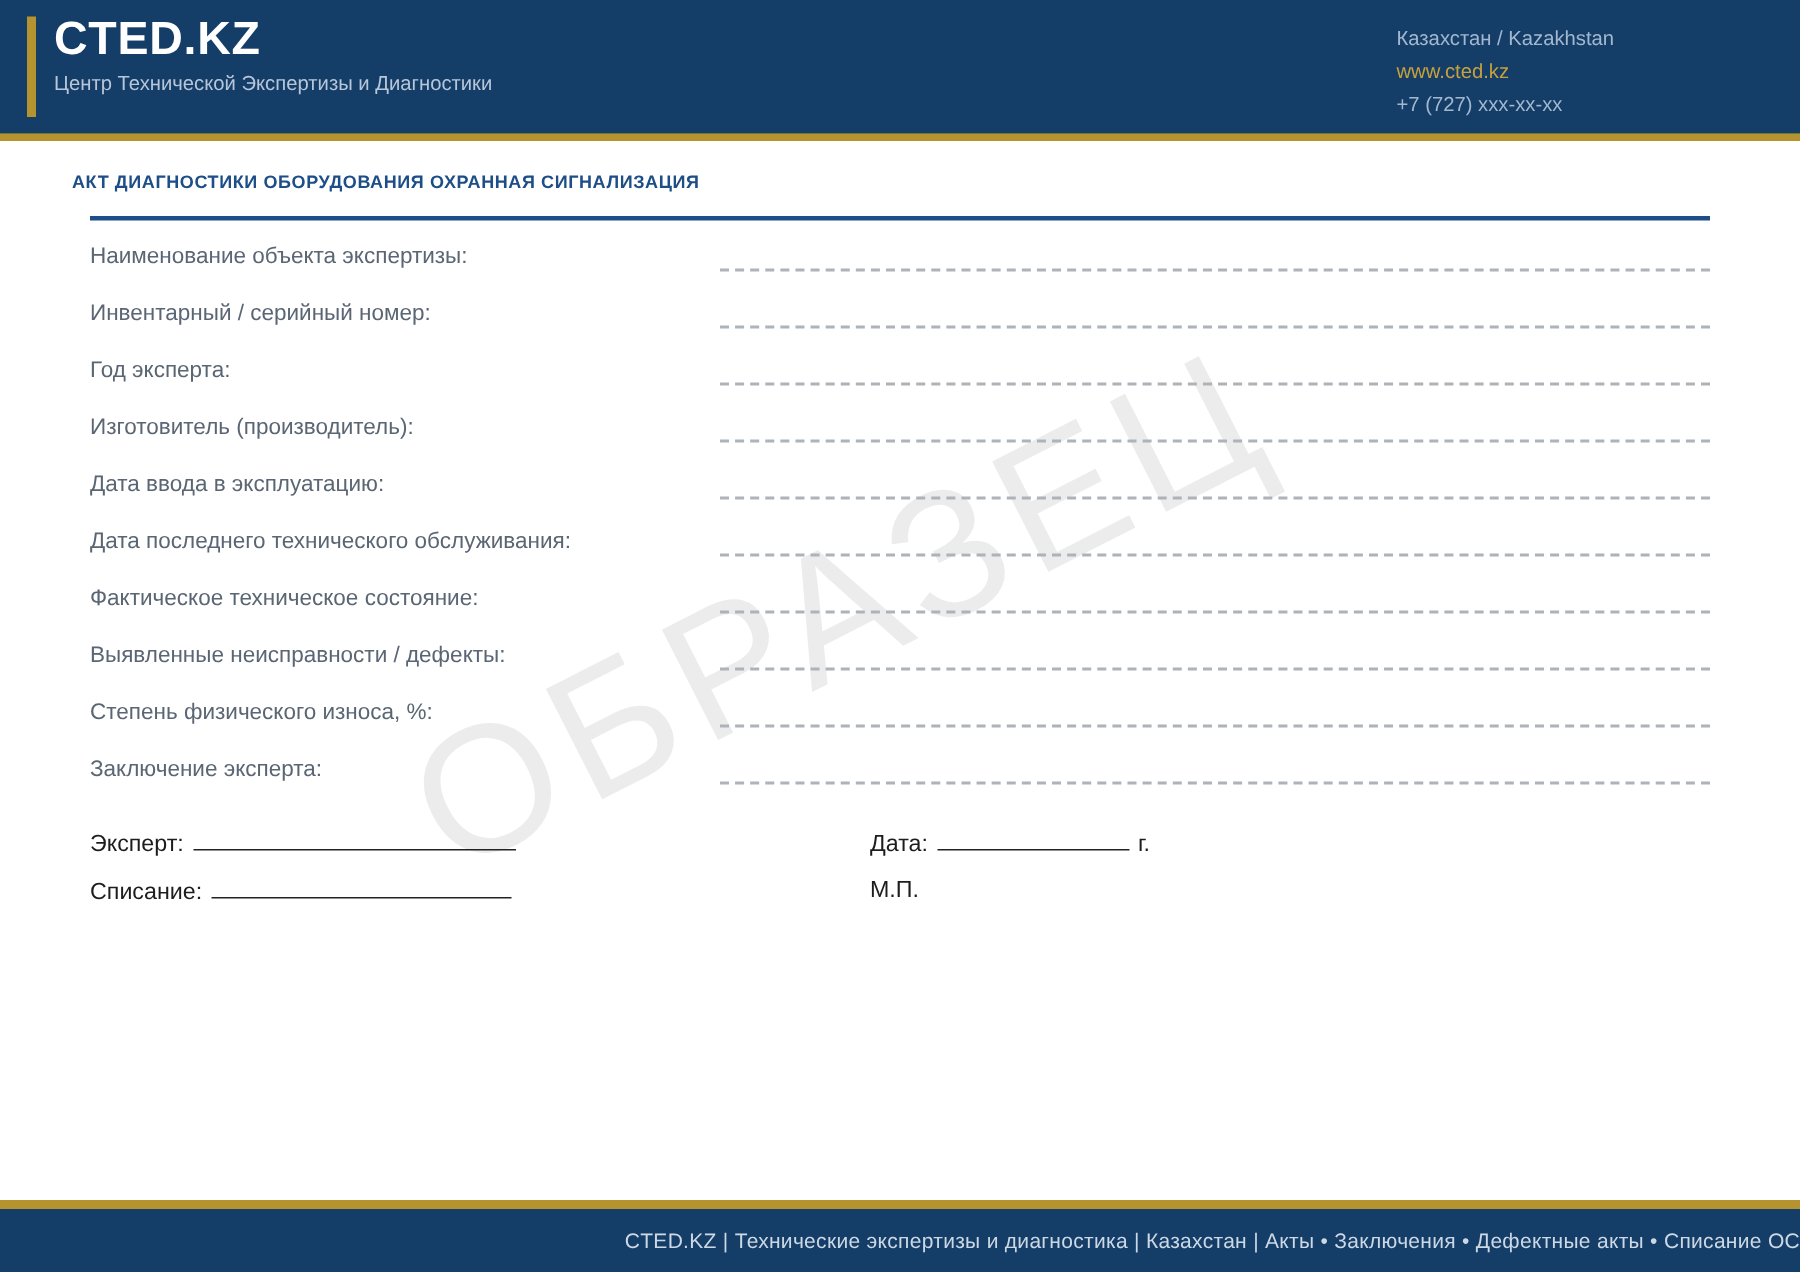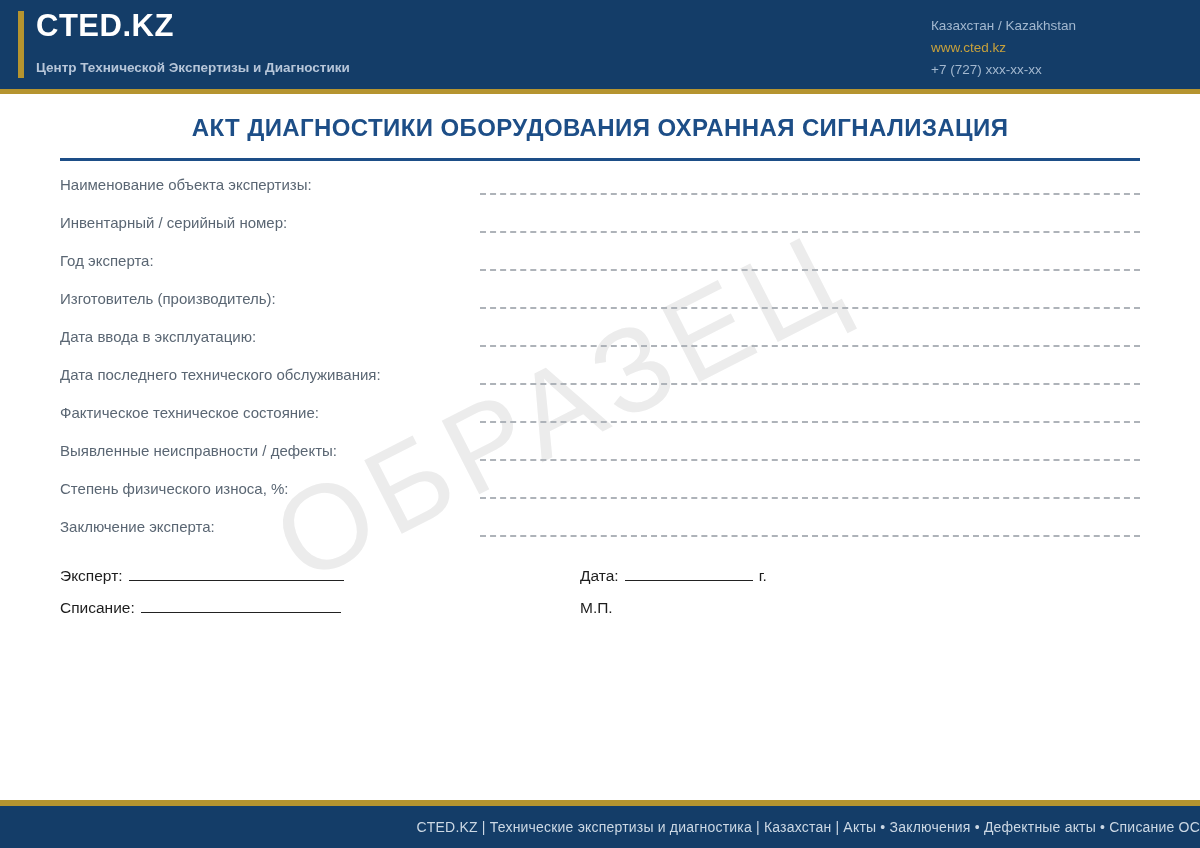--- a/index.html
+++ b/index.html
@@ -19,22 +19,22 @@
   }
   .gold-bar {
     position: absolute; left: 18px; top: 11px; width: 6px; height: 67px;
     background: #b5942f;
   }
   .logo {
     position: absolute; left: 36px; top: 8px;
     color: #ffffff; font-size: 31px; font-weight: bold; letter-spacing: 0.5px;
   }
   .tagline {
-    position: absolute; left: 36px; top: 60px;
-    color: #b7c6d9; font-size: 13.5px; font-weight: bold;
+    position: absolute; left: 36px; top: 48px;
+    color: #b7c6d9; font-size: 13.5px;
   }
   .header-contacts {
     position: absolute; left: 931px; top: 15px;
     font-size: 13.5px; line-height: 22px;
   }
   .hc-country { color: #a3b8cf; }
   .hc-site { color: #c7a13c; cursor: pointer; }
   .hc-phone { color: #a3b8cf; }
   .header-gold-line {
     position: absolute; left: 0; top: 89px; width: 1200px; height: 5px;
@@ -49,22 +49,22 @@
   .watermark {
     position: absolute; left: 560px; top: 312px;
     transform: translate(-50%, -50%) rotate(-27deg);
     font-size: 120px; font-weight: 400; letter-spacing: 8px;
     color: #ececec; white-space: nowrap; z-index: 0;
     user-select: none;
   }
   .doc-title {
     position: relative; z-index: 1;
     padding-top: 20px;
-    text-align: center;
-    color: #1d4e87; font-size: 24px; font-weight: 600; letter-spacing: 0.4px;
+    text-align: left;
+    color: #1d4e87; font-size: 12px; font-weight: 600; letter-spacing: 0.4px; padding-left: 48px;
   }
   .title-rule {
     position: relative; z-index: 1;
     margin: 16px 60px 0 60px; height: 3px; background: #1d4e87;
   }
   .fields {
     position: relative; z-index: 1;
     margin: 4px 60px 0 60px;
   }
   .field-row { position: relative; height: 38px; }

